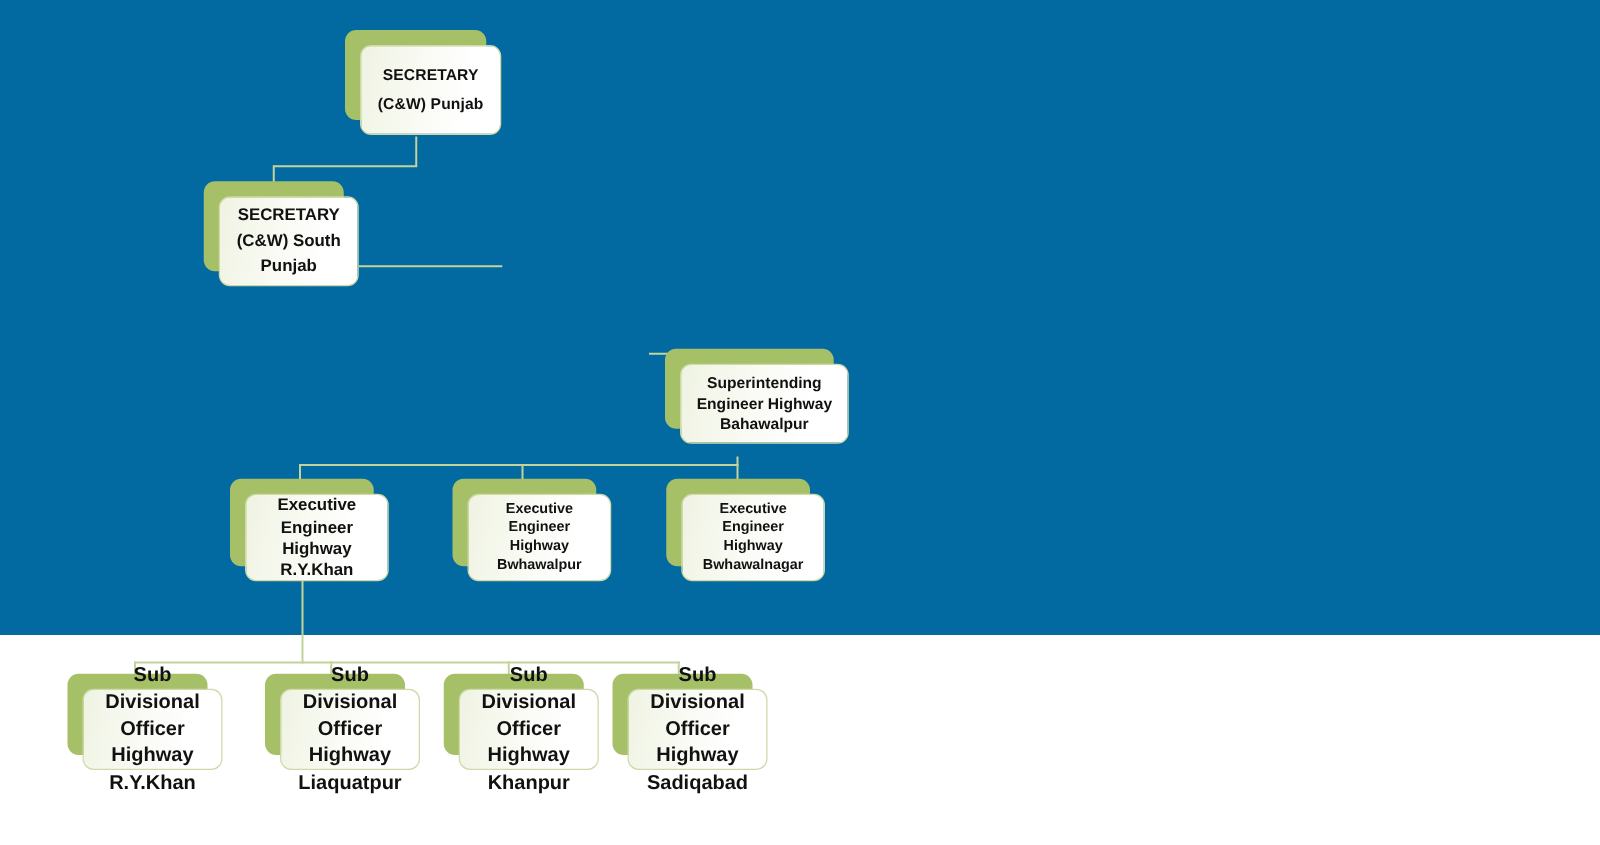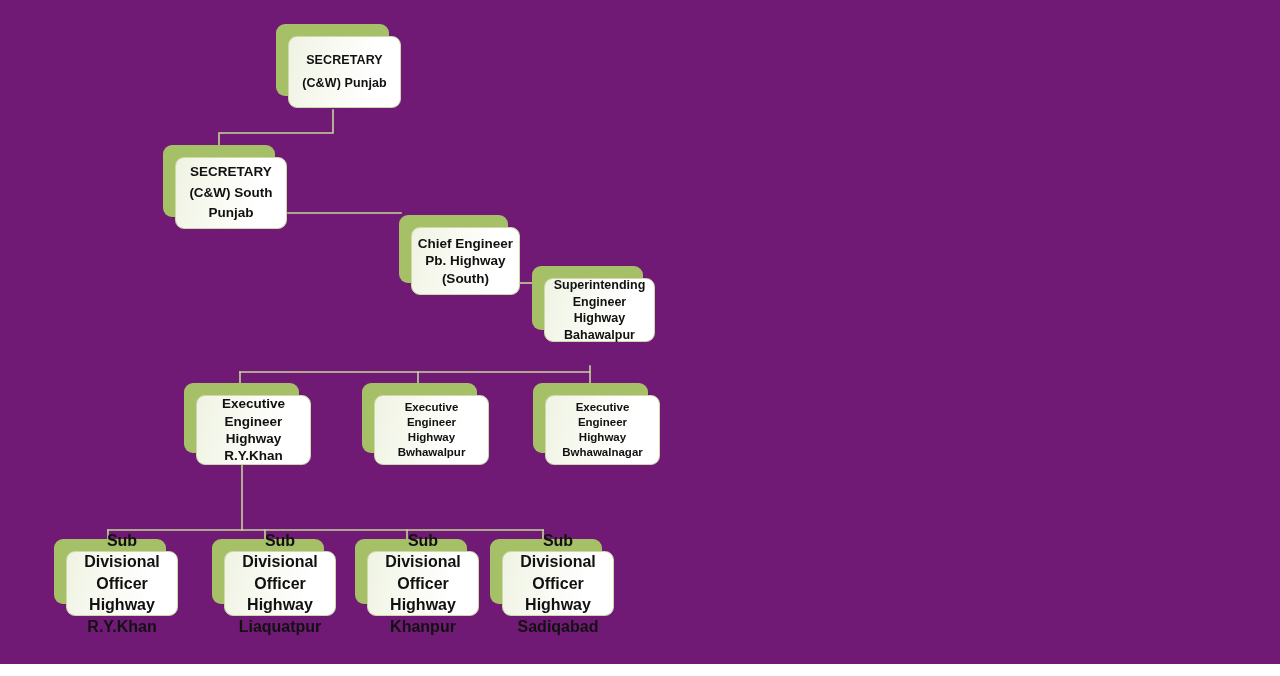--- a/index.html
+++ b/index.html
@@ -10,22 +10,22 @@
   }
   body {
     width: 1280px;
     height: 676px;
     font-family: "Liberation Sans", sans-serif;
     overflow: hidden;
   }
   #chart-canvas {
     position: relative;
     width: 1280px;
-    height: 664px;
-    background: #701a75;
+    height: 508px;
+    background: #0369a1;
   }
 
   
   #connector-layer {
     position: absolute;
     left: 0;
     top: 0;
     width: 1280px;
     height: 676px;
     pointer-events: none;
@@ -116,30 +116,22 @@
 
   <div class="node t-sec2" style="left:163px; top:145px; width:112px; height:72px;">
     <div class="node-backplate"></div>
     <div class="node-card">
       <span class="node-label">SECRETARY
 (C&amp;W) South
 Punjab</span>
     </div>
   </div>
 
-  <div class="node t-ce" style="left:399px; top:215px; width:109px; height:68px;">
-    <div class="node-backplate"></div>
-    <div class="node-card">
-      <span class="node-label">Chief Engineer
-Pb. Highway
-(South)</span>
-    </div>
-  </div>
-
-  <div class="node t-se" style="left:532px; top:266px; width:111px; height:64px;">
+
+  <div class="node t-se" style="left:532px; top:279px; width:111px; height:64px;padding-left:24px;">
     <div class="node-backplate"></div>
     <div class="node-card">
       <span class="node-label">Superintending
 Engineer Highway
 Bahawalpur</span>
     </div>
   </div>
 
   <div class="node t-ee-big" style="left:184px; top:383px; width:115px; height:70px;">
     <div class="node-backplate"></div>

